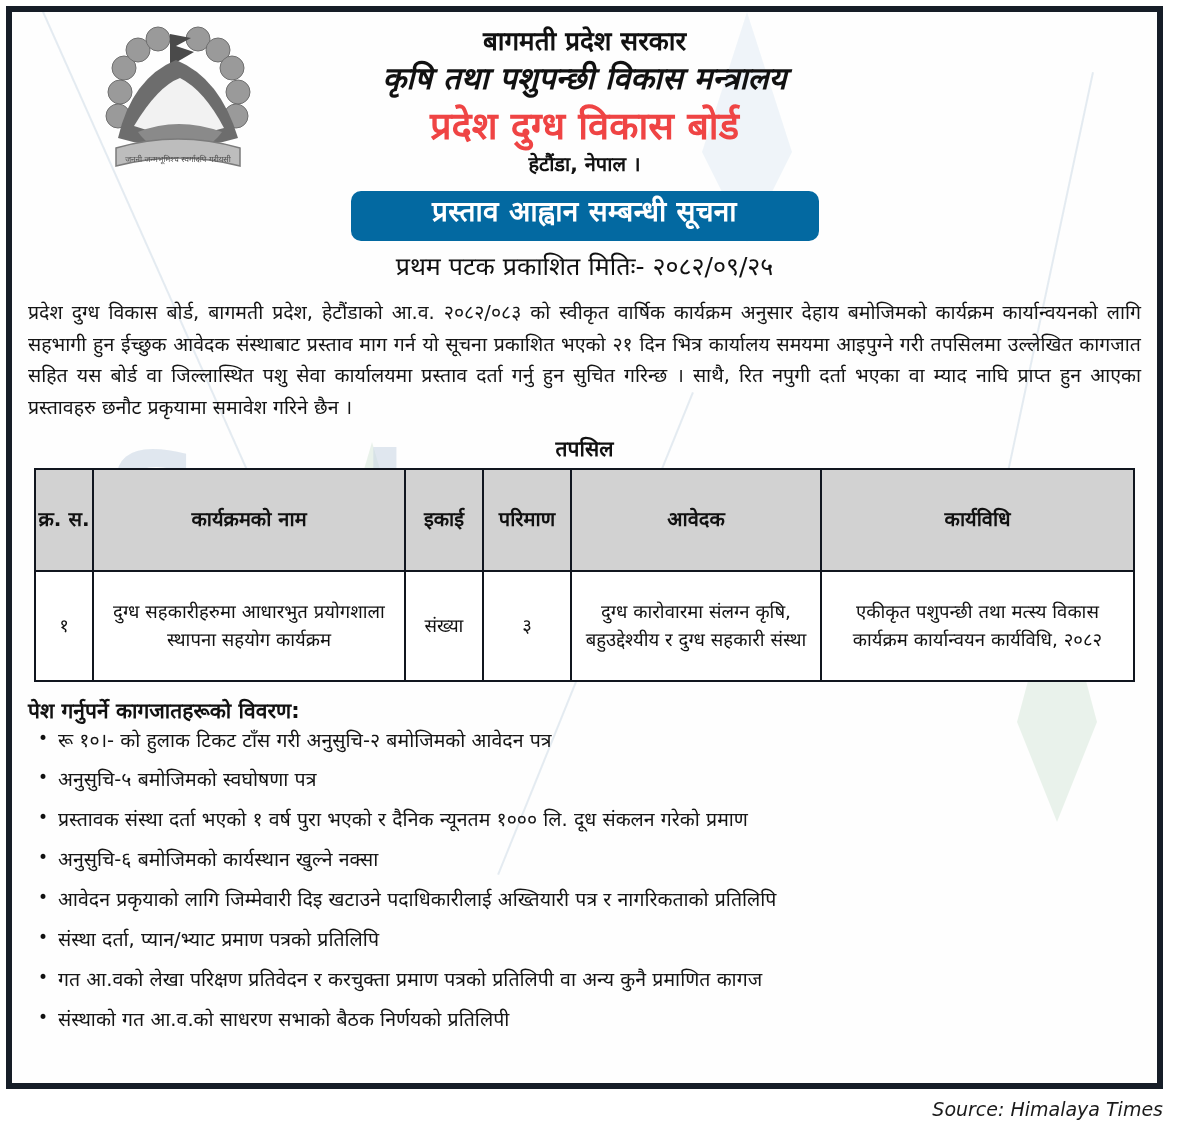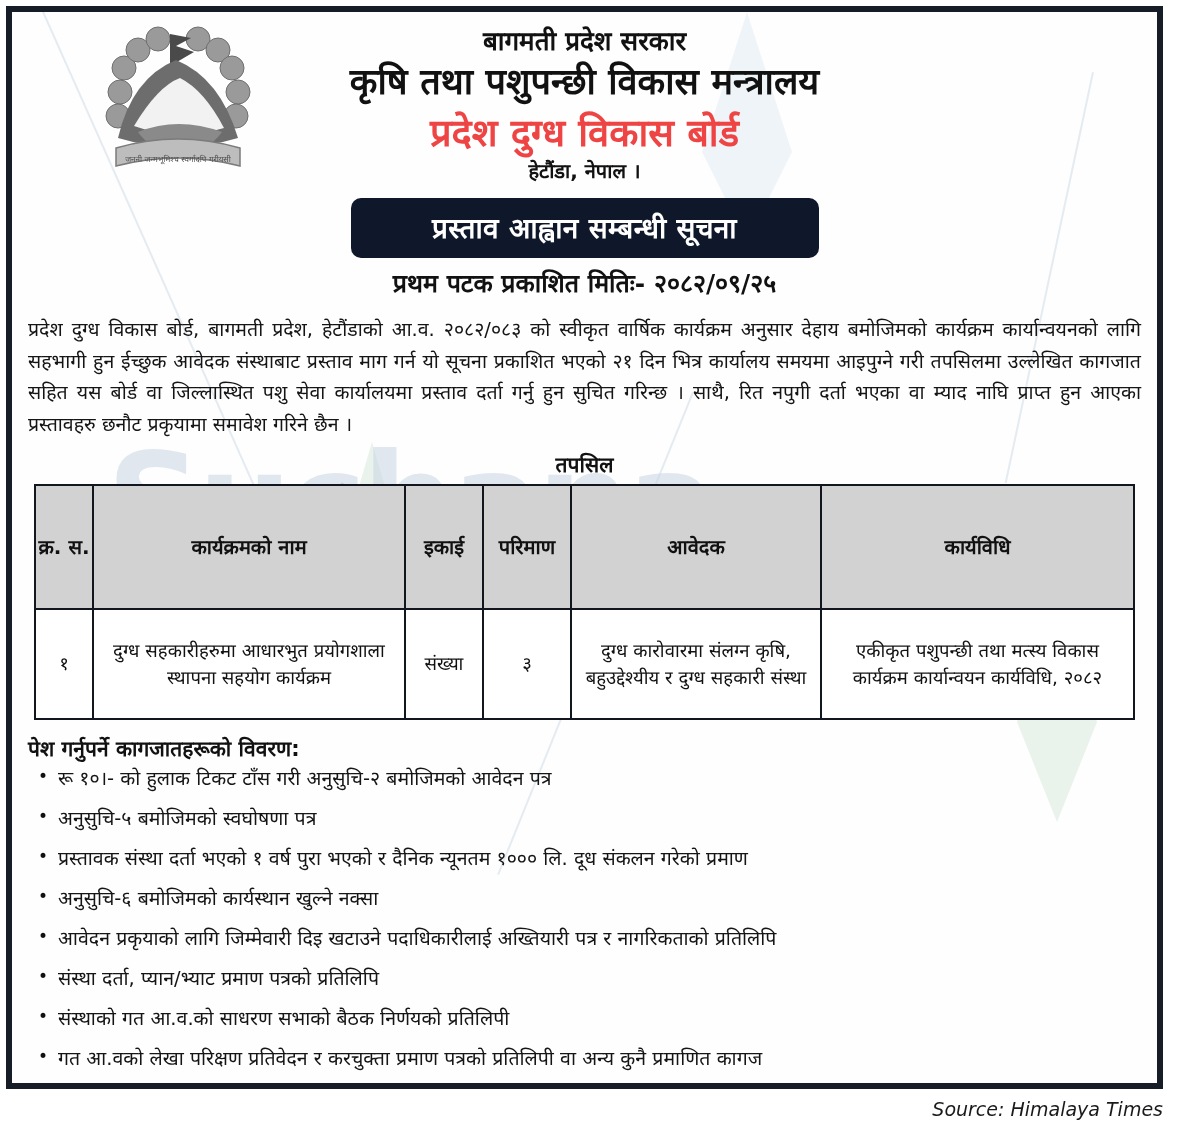--- a/index.html
+++ b/index.html
@@ -88,24 +88,25 @@
     height: 170px;
   }
   .gov-line-1 {
     font-size: 26px;
     font-weight: bold;
     color: #111;
     line-height: 1.32;
     text-align: center;
   }
   .gov-line-2 {
-    font-size: 36px;
+    font-size: 31px;
     font-weight: bold;
     color: #111;
     line-height: 1.34;
+    font-style: italic;
   }
   .org-name {
     font-size: 38px;
     font-weight: bold;
     color: #ef4444;
     line-height: 1.3;
     margin-top: 2px;
   }
   .org-addr {
     font-size: 20px;
@@ -114,38 +115,38 @@
     line-height: 1.3;
     margin-top: 0px;
   }
 
   
   #title-banner {
     position: relative;
     z-index: 2;
     margin: 14px auto 0 auto;
     width: 468px;
-    background: #0f172a;
+    background: #0369a1;
     border-radius: 10px;
-    padding: 10px 0 12px 0;
+    padding: 0 0 12px 0;
     text-align: center;
   }
   #title-banner .t {
     color: #ffffff;
     font-size: 28px;
     font-weight: bold;
     letter-spacing: .3px;
   }
 
   .pub-date {
     position: relative;
     z-index: 2;
     text-align: center;
     font-size: 25px;
-    font-weight: bold;
+    font-weight: normal;
     color: #111;
     margin-top: 10px;
     line-height: 1.28;
   }
   .notice-no {
     position: relative;
     z-index: 2;
     text-align: center;
     font-size: 25px;
     font-weight: bold;
@@ -189,21 +190,21 @@
     border: 2px solid #11161f;
     text-align: center;
     vertical-align: middle;
     color: #111;
   }
   #schedule-table thead th {
     background: #d2d2d2;
     font-size: 20px;
     font-weight: bold;
     height: 92px;
-    padding: 15px 2px;
+    padding: 4px 2px;
     line-height: 1.24;
   }
   #schedule-table tbody td {
     background: #ffffff;
     font-size: 18.5px;
     height: 96px;
     padding: 6px 8px;
     line-height: 1.5;
   }
   .col-sn    { width: 58px; }
@@ -352,21 +353,21 @@
     </table>
 
     <div id="docs-heading">पेश गर्नुपर्ने कागजातहरूको विवरण:</div>
     <ul id="docs-list">
       <li>रू १०।- को हुलाक टिकट टाँस गरी अनुसुचि-२ बमोजिमको आवेदन पत्र</li>
       <li>अनुसुचि-५ बमोजिमको स्वघोषणा पत्र</li>
       <li>प्रस्तावक संस्था दर्ता भएको १ वर्ष पुरा भएको र दैनिक न्यूनतम १००० लि. दूध संकलन गरेको प्रमाण</li>
       <li>अनुसुचि-६ बमोजिमको कार्यस्थान खुल्ने नक्सा</li>
       <li>आवेदन प्रकृयाको लागि जिम्मेवारी दिइ खटाउने पदाधिकारीलाई अख्तियारी पत्र र नागरिकताको प्रतिलिपि</li>
       <li>संस्था दर्ता, प्यान/भ्याट प्रमाण पत्रको प्रतिलिपि</li>
+      <li>गत आ.वको लेखा परिक्षण प्रतिवेदन र करचुक्ता प्रमाण पत्रको प्रतिलिपी वा अन्य कुनै प्रमाणित कागज</li>
       <li>संस्थाको गत आ.व.को साधरण सभाको बैठक निर्णयको प्रतिलिपी</li>
-      <li>गत आ.वको लेखा परिक्षण प्रतिवेदन र करचुक्ता प्रमाण पत्रको प्रतिलिपी वा अन्य कुनै प्रमाणित कागज</li>
 
     </ul>
 
   </div>
 </div>
 
 <div id="source-credit">Source: Himalaya Times</div>
 
 </body></html>

